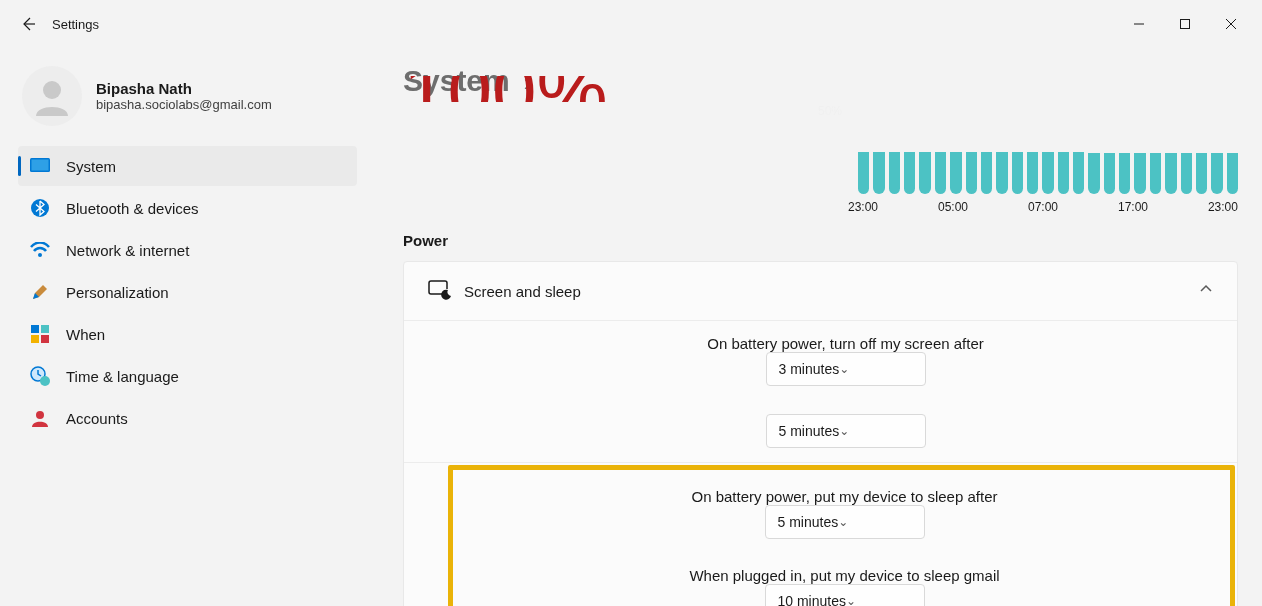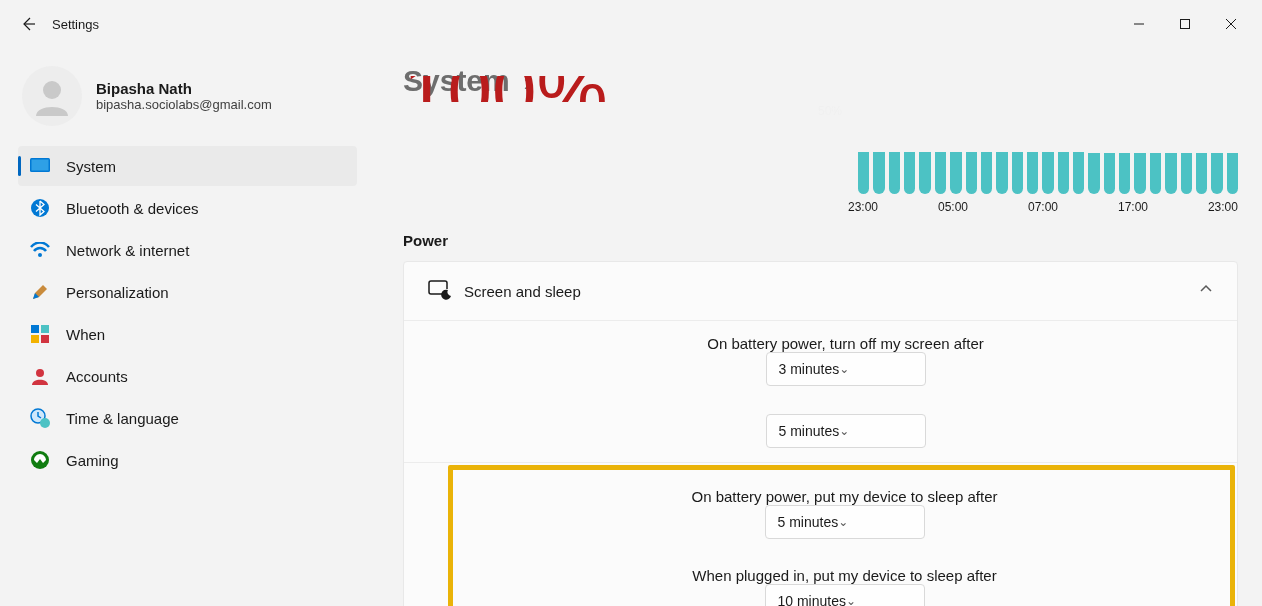--- a/index.html
+++ b/index.html
@@ -142,44 +142,35 @@
               <rect x="11" y="1" width="8" height="8" fill="#4cc2c4"></rect>
               <rect x="1" y="11" width="8" height="8" fill="#f2b200"></rect>
               <rect x="11" y="11" width="8" height="8" fill="#d1343f"></rect>
             </svg>
           </span>
         <span>When</span>
       </div>
       <div class="navitem">
         <span class="nicon">
             <svg width="20" height="20" viewBox="0 0 20 20">
-              <circle cx="10" cy="7" r="4" fill="#d1343f"></circle>
-              <path d="M2 19 C2 12 18 12 18 19 Z" fill="#d1343f"></path>
-            </svg>
-          </span>
-        <span>Accounts</span>
-      </div>
-      <div class="navitem">
-        <span class="nicon">
-            <svg width="20" height="20" viewBox="0 0 20 20">
               <circle cx="8" cy="8" r="7" stroke="#0078d4" stroke-width="1.5" fill="#cfe8fb"></circle>
               <path d="M8 4 V8 L11 10" stroke="#0078d4" stroke-width="1.5" fill="none"></path>
               <circle cx="15" cy="15" r="5" fill="#4cc2c4"></circle>
             </svg>
           </span>
         <span>Time &amp; language</span>
       </div>
       <div class="navitem">
         <span class="nicon">
             <svg width="20" height="20" viewBox="0 0 20 20">
-              <circle cx="10" cy="10" r="9" fill="#107c10"></circle>
-              <path d="M10 4 C7 4 4 7 4 10 L7 13 L10 9 L13 13 L16 10 C16 7 13 4 10 4 Z" fill="#fff"></path>
-            </svg>
-          </span>
-        <span>Gaming</span>
+              <circle cx="10" cy="7" r="4" fill="#d1343f"></circle>
+              <path d="M2 19 C2 12 18 12 18 19 Z" fill="#d1343f"></path>
+            </svg>
+          </span>
+        <span>Accounts</span>
       </div>
     </div>
   </div>
 
   <div class="main">
     <div class="breadcrumb">
       <span class="sys">System</span>
       <span class="chev">›</span>
     </div>
 
@@ -261,21 +252,21 @@
 
       <div class="hl">
         <div class="row">
           <div class="rlabel">On battery power, put my device to sleep after</div>
           <div class="dd">
             <span>5 minutes</span>
             <span class="chev">⌄</span>
           </div>
         </div>
         <div class="row">
-          <div class="rlabel">When plugged in, put my device to sleep after</div>
+          <div class="rlabel">When plugged in, put my device to sleep gmail</div>
           <div class="dd">
             <span>10 minutes</span>
             <span class="chev">⌄</span>
           </div>
         </div>
       </div>
     </div>
   </div>
 </div>
 

